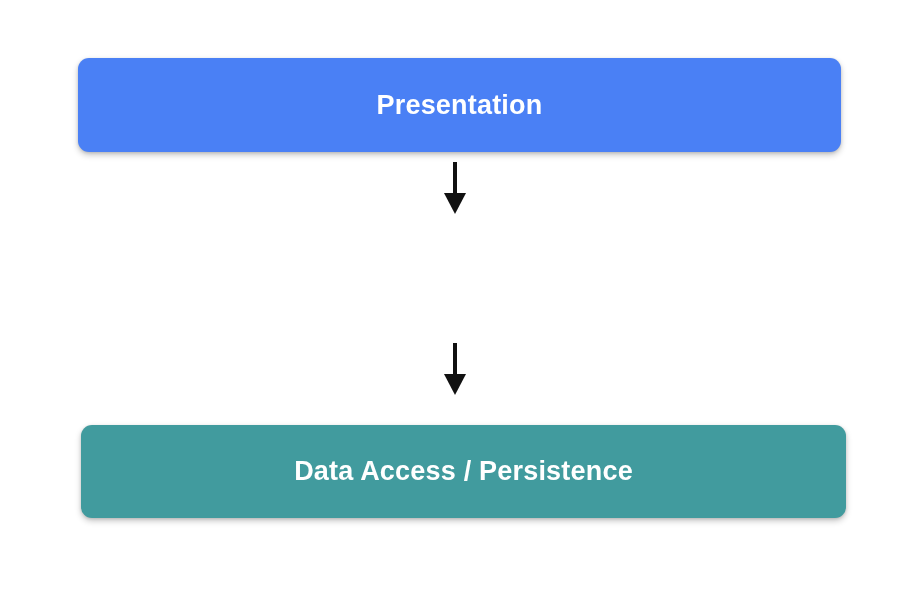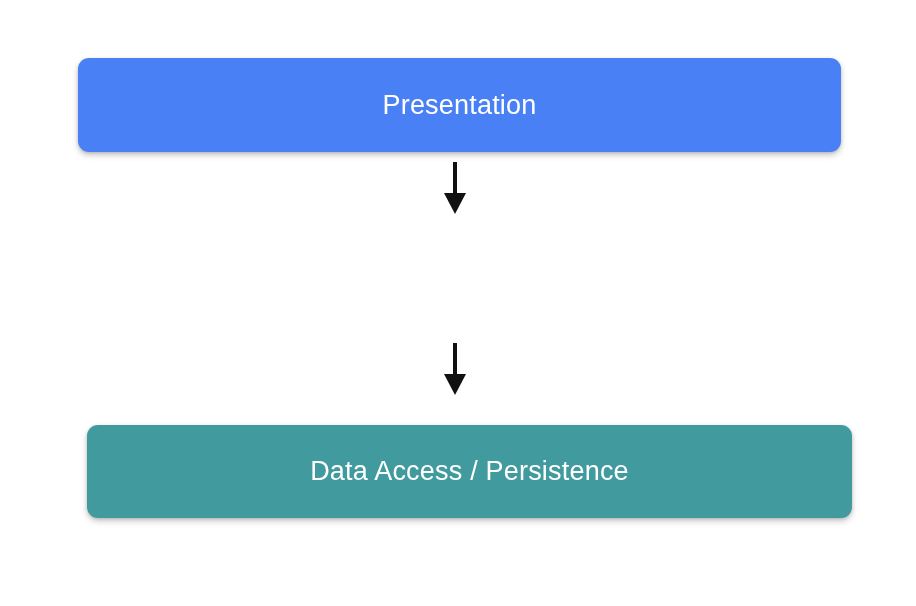--- a/index.html
+++ b/index.html
@@ -25,42 +25,42 @@
     border-radius: 11px;
     display: flex;
     align-items: center;
     justify-content: center;
     box-shadow: 0 3px 6px rgba(0,0,0,0.22), 0 1px 3px rgba(0,0,0,0.12);
     box-sizing: border-box;
   }
   .layer-label {
     color: #ffffff;
     font-size: 27px;
-    font-weight: 400;
+    font-weight: 700;
     letter-spacing: 0.2px;
     line-height: 1;
     white-space: nowrap;
     text-align: center;
   }
 
   
   #box-presentation {
     left: 78px;
     top: 58px;
     width: 763px;
     height: 94px;
   }
   #box-business {
     left: 77px;
     top: 242px;
     width: 765px;
     height: 91px;
   }
   #box-data {
-    left: 87px;
+    left: 81px;
     top: 425px;
     width: 765px;
     height: 93px;
   }
 
   .connector-arrow {
     position: absolute;
     left: 425px;
     width: 60px;
   }

